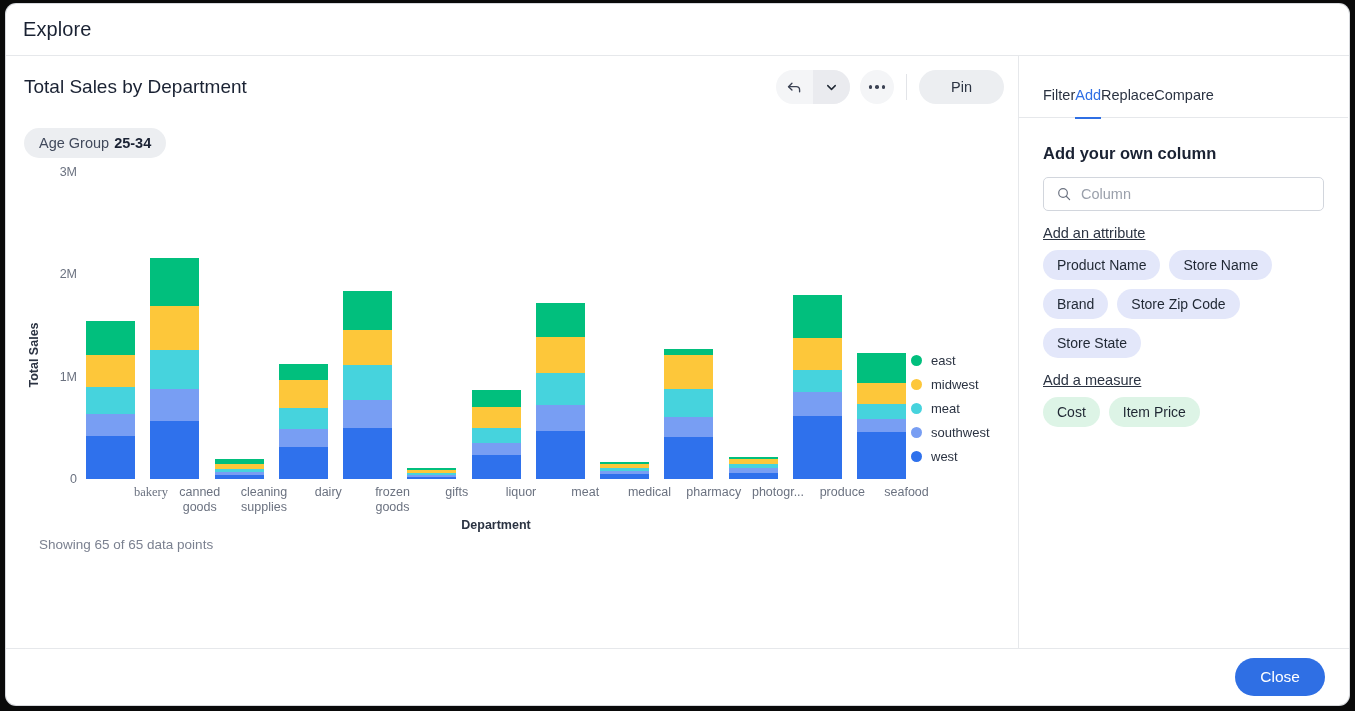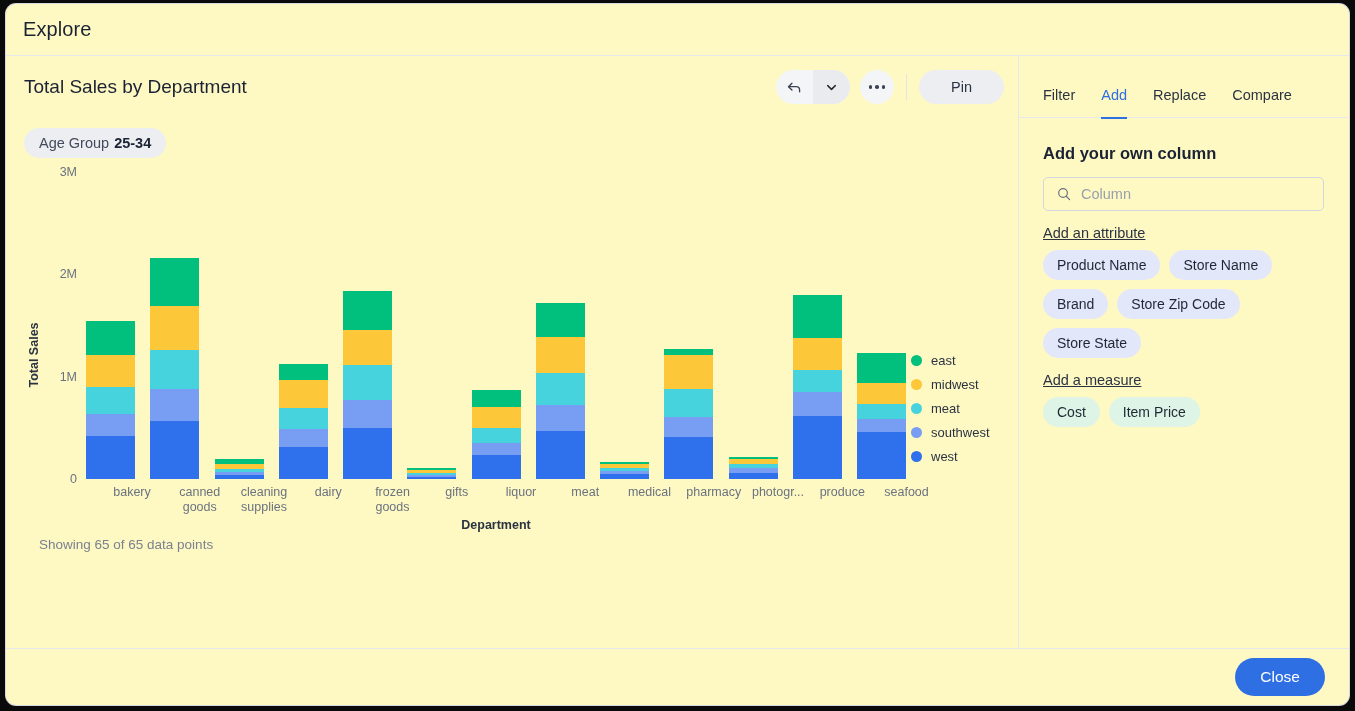--- a/index.html
+++ b/index.html
@@ -6,21 +6,21 @@
   html, body {
     width: 1355px; height: 711px;
     background: #0a0a0a;
     font-family: "Liberation Sans", sans-serif;
     overflow: hidden;
   }
   #window {
     position: absolute;
     left: 6px; top: 4px;
     width: 1343px; height: 701px;
-    background: #fef9c3;
+    background: #ffffff;
     border-radius: 10px;
     overflow: hidden;
     box-shadow: 0 0 0 1px #d7d9dd;
   }
 
   
   #titlebar {
     height: 52px;
     border-bottom: 1px solid #e6e8eb;
     display: flex; align-items: center;
@@ -119,21 +119,21 @@
   }
   .legend-dot { width: 11px; height: 11px; border-radius: 50%; }
   #datapoints {
     position: absolute; left: 33px; top: 379px;
     font-size: 13.5px; color: #7b8190;
   }
 
   
   #tabs {
     height: 62px; display: flex; align-items: flex-start;
-    gap: 26px; padding: 31px 0 0 24px;
+    padding: 31px 0 0 24px;
     border-bottom: 1px solid #e6e8eb;
   }
   .tab {
     font-size: 14.5px; color: #2b3342; cursor: pointer;
     padding-bottom: 14px; border-bottom: 2.5px solid transparent;
   }
   .tab.active { color: #2f6fe4; border-bottom-color: #2f6fe4; }
 
   #panel-content { padding: 26px 24px 0 24px; }
   .panel-h1 { font-size: 16.5px; font-weight: bold; color: #1a2233; }
@@ -343,21 +343,21 @@
                 <div class="bar">
                   <div class="seg" style="height: 29.6767px; background: rgb(1, 191, 125);"></div>
                   <div class="seg" style="height: 21.49px; background: rgb(253, 199, 58);"></div>
                   <div class="seg" style="height: 14.3267px; background: rgb(70, 211, 221);"></div>
                   <div class="seg" style="height: 13.3033px; background: rgb(120, 158, 243);"></div>
                   <div class="seg" style="height: 47.0733px; background: rgb(47, 113, 236);"></div>
                 </div>
               </div>
             </div>
           <div id="xticks">
-              <div class="xtick" style="left: 21px;">bakery</div>
+              <div class="xtick" style="left: 40px; font-family: Liberation Serif, serif;">bakery</div>
               <div class="xtick" style="left: 88.75px;">canned<br>goods</div>
               <div class="xtick" style="left: 153px;">cleaning<br>supplies</div>
               <div class="xtick" style="left: 217.25px;">dairy</div>
               <div class="xtick" style="left: 281.5px;">frozen<br>goods</div>
               <div class="xtick" style="left: 345.75px;">gifts</div>
               <div class="xtick" style="left: 410px;">liquor</div>
               <div class="xtick" style="left: 474.25px;">meat</div>
               <div class="xtick" style="left: 538.5px;">medical</div>
               <div class="xtick" style="left: 602.75px;">pharmacy</div>
               <div class="xtick" style="left: 667px;">photogr...</div>

